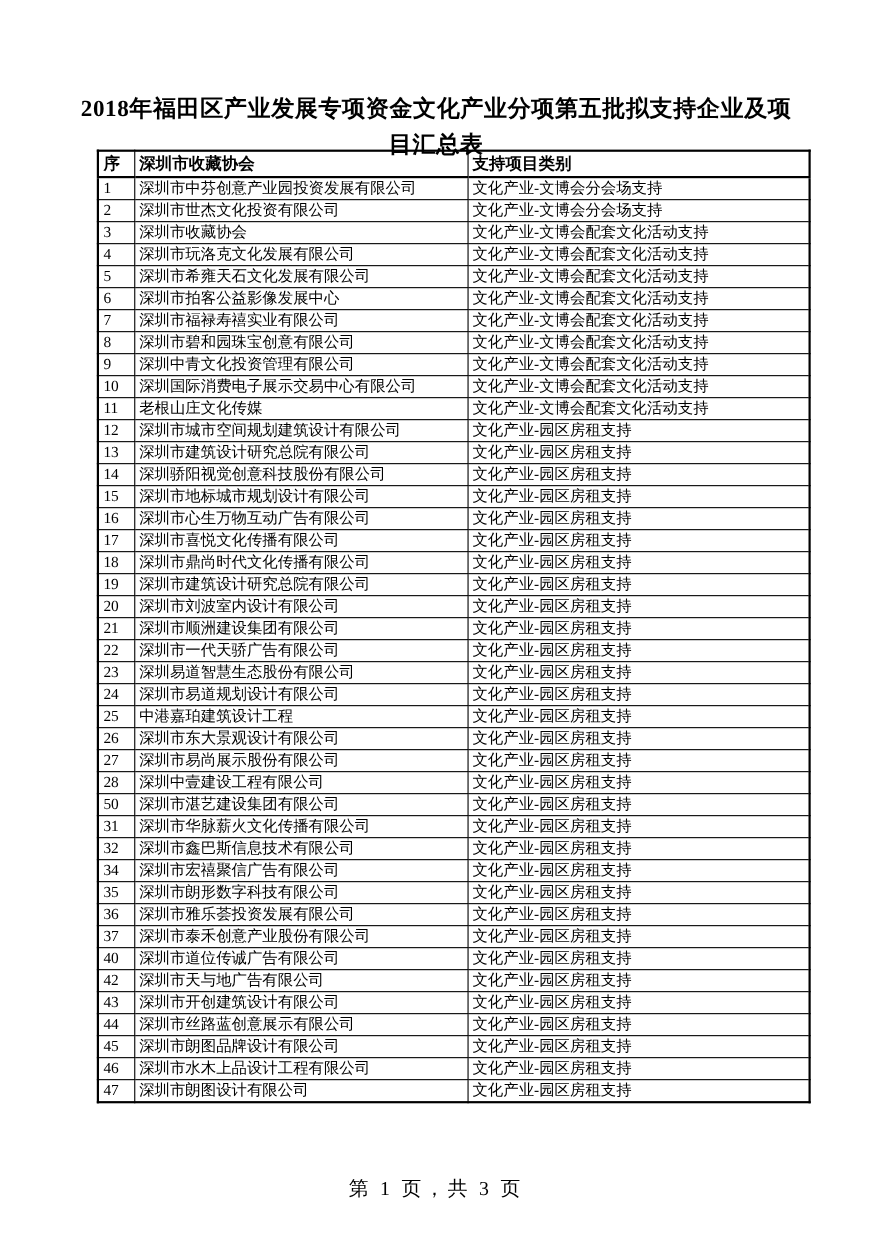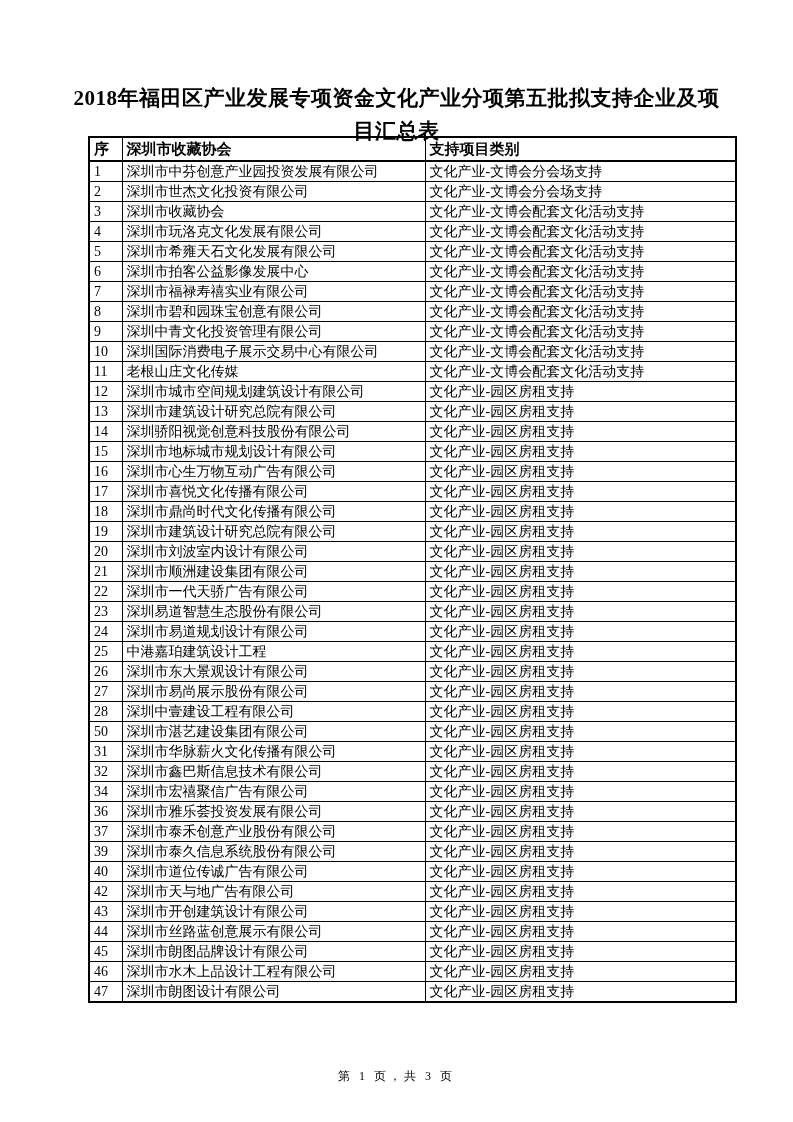--- a/index.html
+++ b/index.html
@@ -57,21 +57,21 @@
   }
   .col-index    { width: 33px; }
   .col-name     { width: 303px; }
   .col-category { width: 311px; }
   .page-footer {
     position: absolute;
     top: 1068px;
     left: 0;
     width: 100%;
     text-align: center;
-    font-size: 12px;
+    font-size: 18px;
     letter-spacing: 3px;
   }
 </style>
 </head>
 <body>
 
 <div class="page">
 
   <div class="doc-title">2018年福田区产业发展专项资金文化产业分项第五批拟支持企业及项目汇总表</div>
 
@@ -243,35 +243,35 @@
           <td>32</td>
           <td>深圳市鑫巴斯信息技术有限公司</td>
           <td>文化产业-园区房租支持</td>
         </tr>
         <tr>
           <td>34</td>
           <td>深圳市宏禧聚信广告有限公司</td>
           <td>文化产业-园区房租支持</td>
         </tr>
         <tr>
+          <td>35</td>
+          <td>深圳市朗形数字科技有限公司</td>
+          <td>文化产业-园区房租支持</td>
+        </tr>
+        <tr>
           <td>36</td>
           <td>深圳市雅乐荟投资发展有限公司</td>
           <td>文化产业-园区房租支持</td>
         </tr>
         <tr>
           <td>37</td>
           <td>深圳市泰禾创意产业股份有限公司</td>
           <td>文化产业-园区房租支持</td>
         </tr>
         <tr>
-          <td>39</td>
-          <td>深圳市泰久信息系统股份有限公司</td>
-          <td>文化产业-园区房租支持</td>
-        </tr>
-        <tr>
           <td>40</td>
           <td>深圳市道位传诚广告有限公司</td>
           <td>文化产业-园区房租支持</td>
         </tr>
         <tr>
           <td>42</td>
           <td>深圳市天与地广告有限公司</td>
           <td>文化产业-园区房租支持</td>
         </tr>
         <tr>

